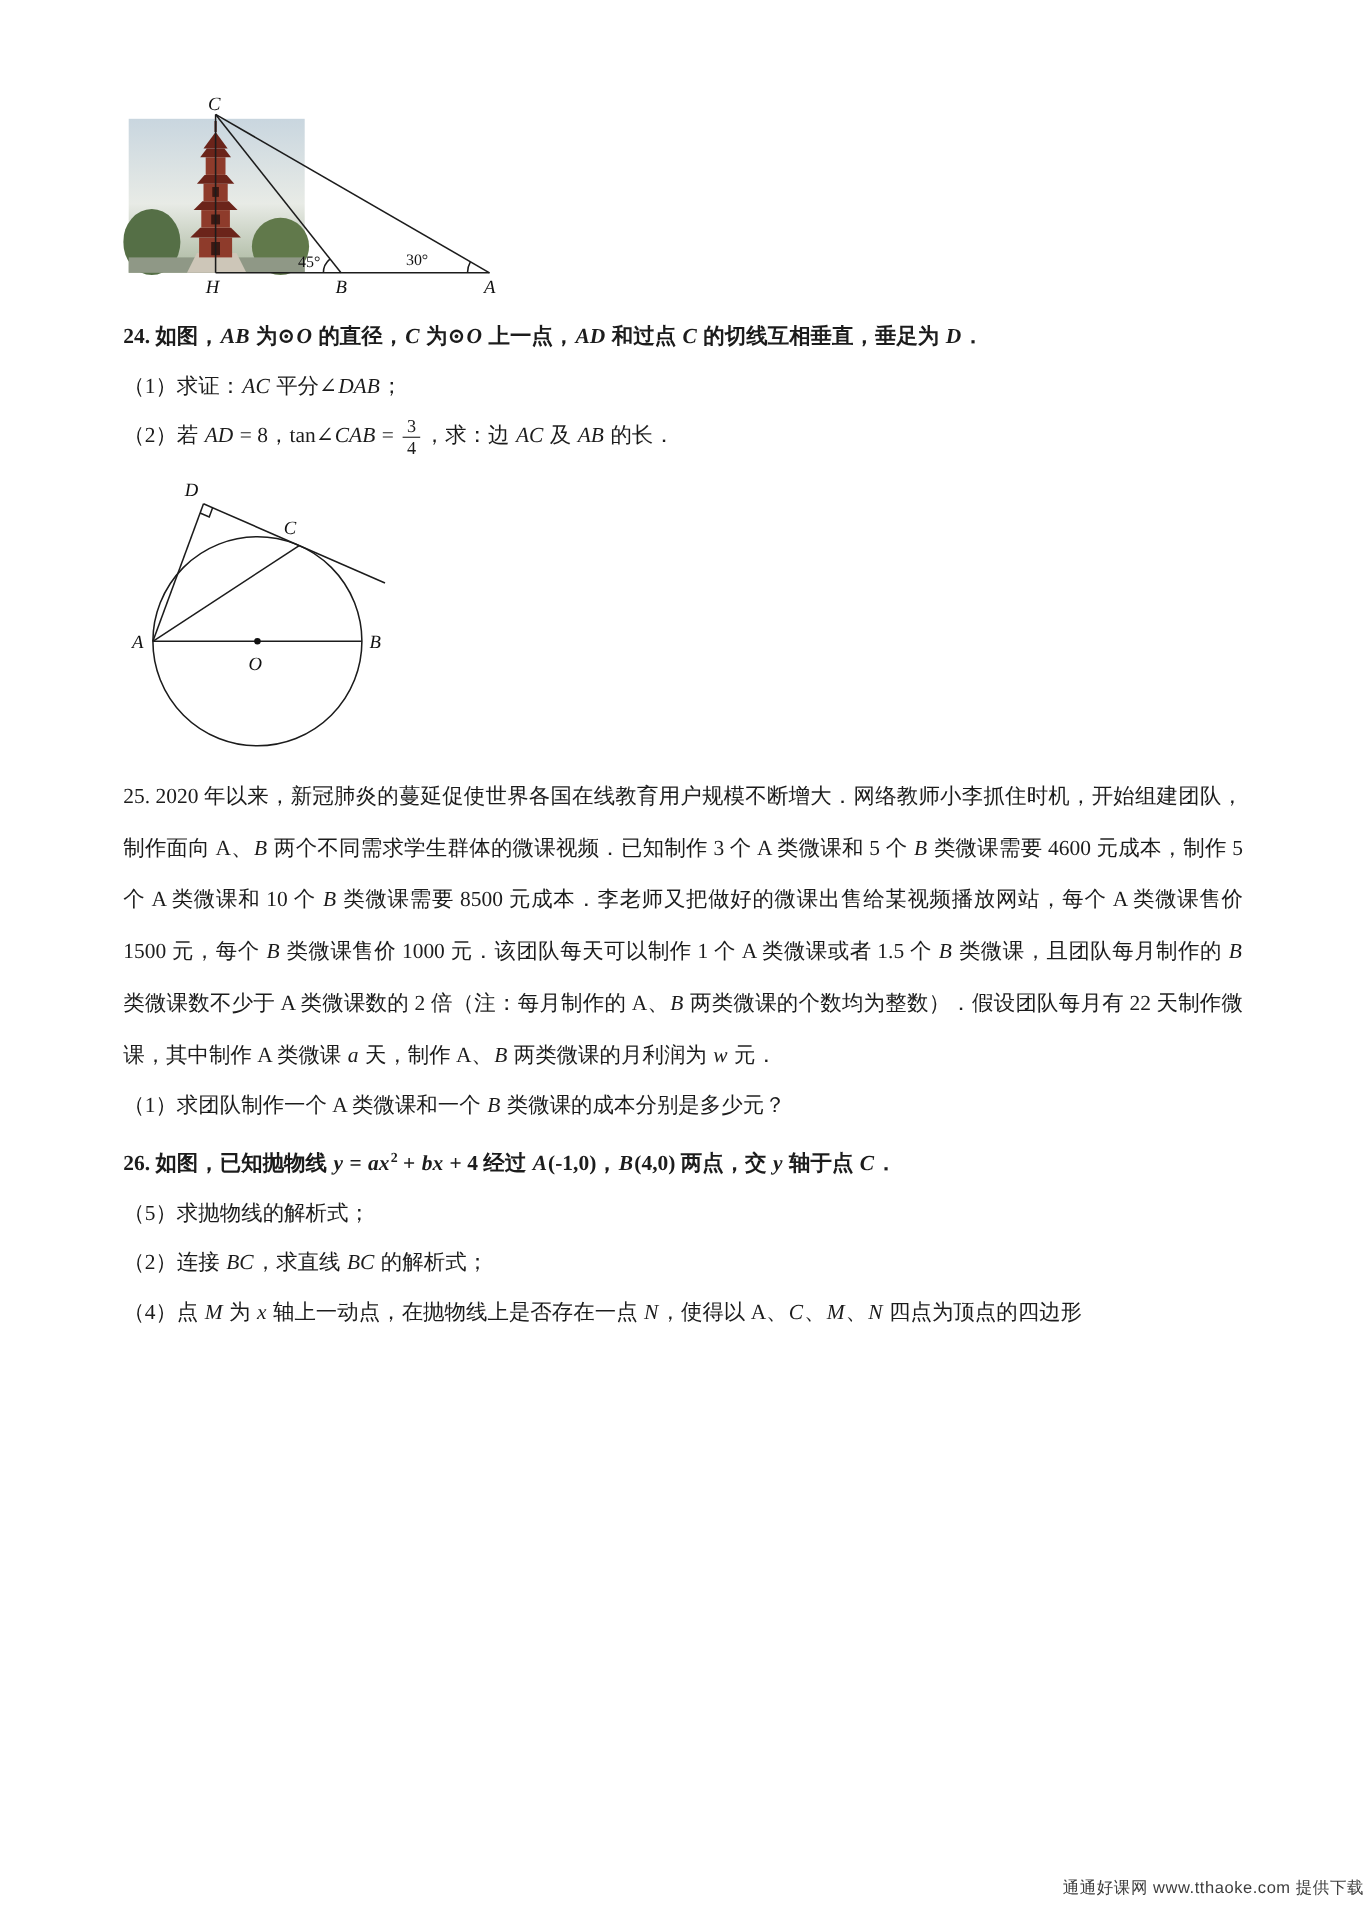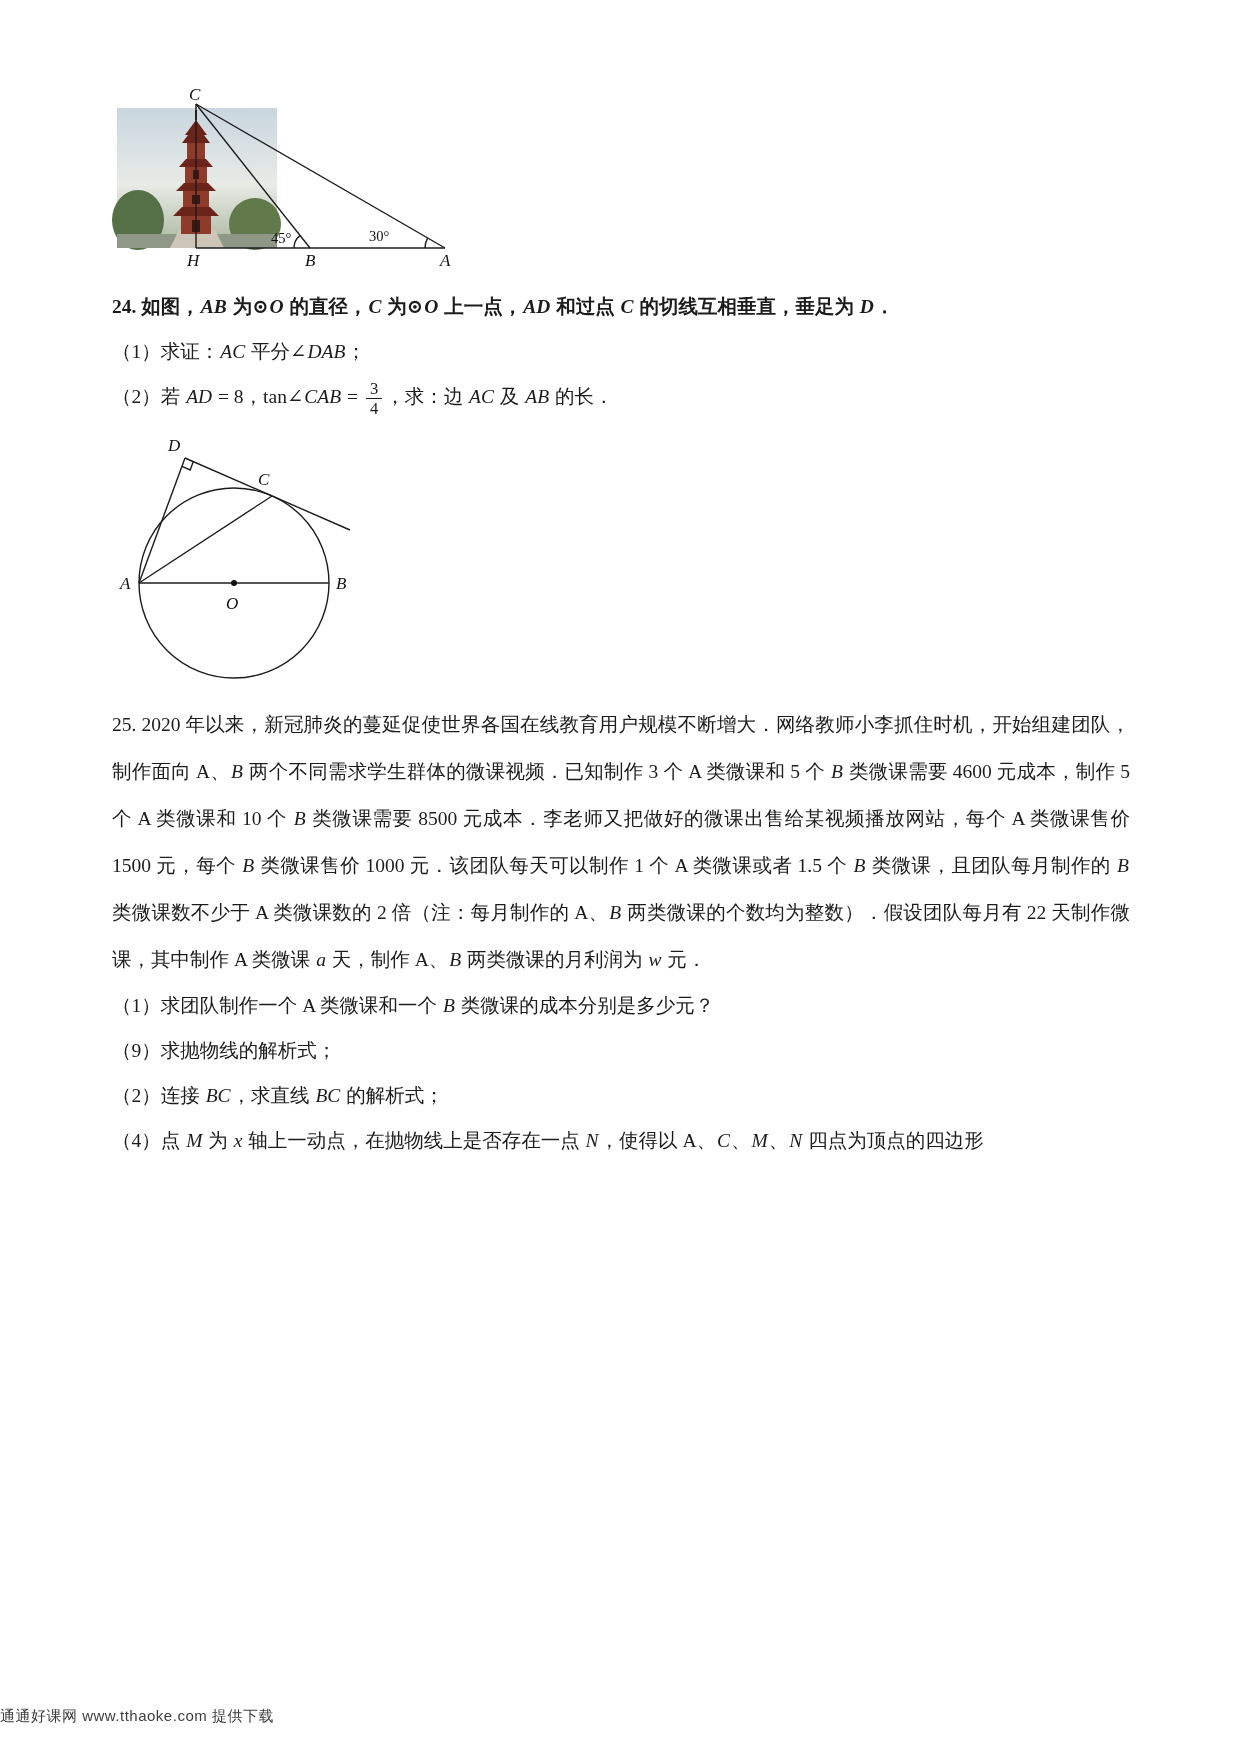--- a/index.html
+++ b/index.html
@@ -44,21 +44,21 @@
   }
   .frac .num { border-bottom: 1.4px solid #1c1c1c; padding: 0 4px; }
   .frac .den { padding: 0 4px; }
   .fig { display: block; }
   .fig text { font-family: "Liberation Serif", serif; }
   .lbl { font-style: italic; font-size: 17px; fill: #111; }
   .ang { font-size: 14.5px; fill: #111; }
   .footer {
     position: absolute;
     left: 0; right: 0; bottom: 28px;
-    text-align: left;
+    text-align: right;
     font-size: 15px;
     color: #3d3d3d;
     font-family: "Liberation Sans", sans-serif;
     letter-spacing: 0.5px;
   }
 </style>
 </head>
 <body>
 
 <div class="content">
@@ -127,19 +127,20 @@
     <text class="lbl" x="56" y="18">D</text>
     <text class="lbl" x="146" y="52">C</text>
     <text class="lbl" x="8" y="156">A</text>
     <text class="lbl" x="224" y="156">B</text>
     <text class="lbl" x="114" y="176">O</text>
   </svg>
 
   <p class="line tall mt10">25. 2020 年以来，新冠肺炎的蔓延促使世界各国在线教育用户规模不断增大．网络教师小李抓住时机，开始组建团队，制作面向 A、<span class="mi">B</span> 两个不同需求学生群体的微课视频．已知制作 3 个 A 类微课和 5 个 <span class="mi">B</span> 类微课需要 4600 元成本，制作 5 个 A 类微课和 10 个 <span class="mi">B</span> 类微课需要 8500 元成本．李老师又把做好的微课出售给某视频播放网站，每个 A 类微课售价 1500 元，每个 <span class="mi">B</span> 类微课售价 1000 元．该团队每天可以制作 1 个 A 类微课或者 1.5 个 <span class="mi">B</span> 类微课，且团队每月制作的 <span class="mi">B</span> 类微课数不少于 A 类微课数的 2 倍（注：每月制作的 A、<span class="mi">B</span> 两类微课的个数均为整数）．假设团队每月有 22 天制作微课，其中制作 A 类微课 <span class="mi">a</span> 天，制作 A、<span class="mi">B</span> 两类微课的月利润为 <span class="mi">w</span> 元．</p>
   <p class="line">（1）求团队制作一个 A 类微课和一个 <span class="mi">B</span> 类微课的成本分别是多少元？</p>
 
-  <p class="line">（9）求抛物线的解析式；</p>
+  <p class="line mt8">26. 如图，已知抛物线 <span class="mi">y</span> = <span class="mi">ax</span><sup>2</sup> + <span class="mi">bx</span> + 4 经过 <span class="mi">A</span>(-1,0)，<span class="mi">B</span>(4,0) 两点，交 <span class="mi">y</span> 轴于点 <span class="mi">C</span>．</p>
+  <p class="line">（5）求抛物线的解析式；</p>
   <p class="line">（2）连接 <span class="mi">BC</span>，求直线 <span class="mi">BC</span> 的解析式；</p>
   <p class="line">（4）点 <span class="mi">M</span> 为 <span class="mi">x</span> 轴上一动点，在抛物线上是否存在一点 <span class="mi">N</span>，使得以 A、<span class="mi">C</span>、<span class="mi">M</span>、<span class="mi">N</span> 四点为顶点的四边形</p>
 
 </div>
 
 <div class="footer">通通好课网  www.tthaoke.com 提供下载</div>
 
 </body></html>

